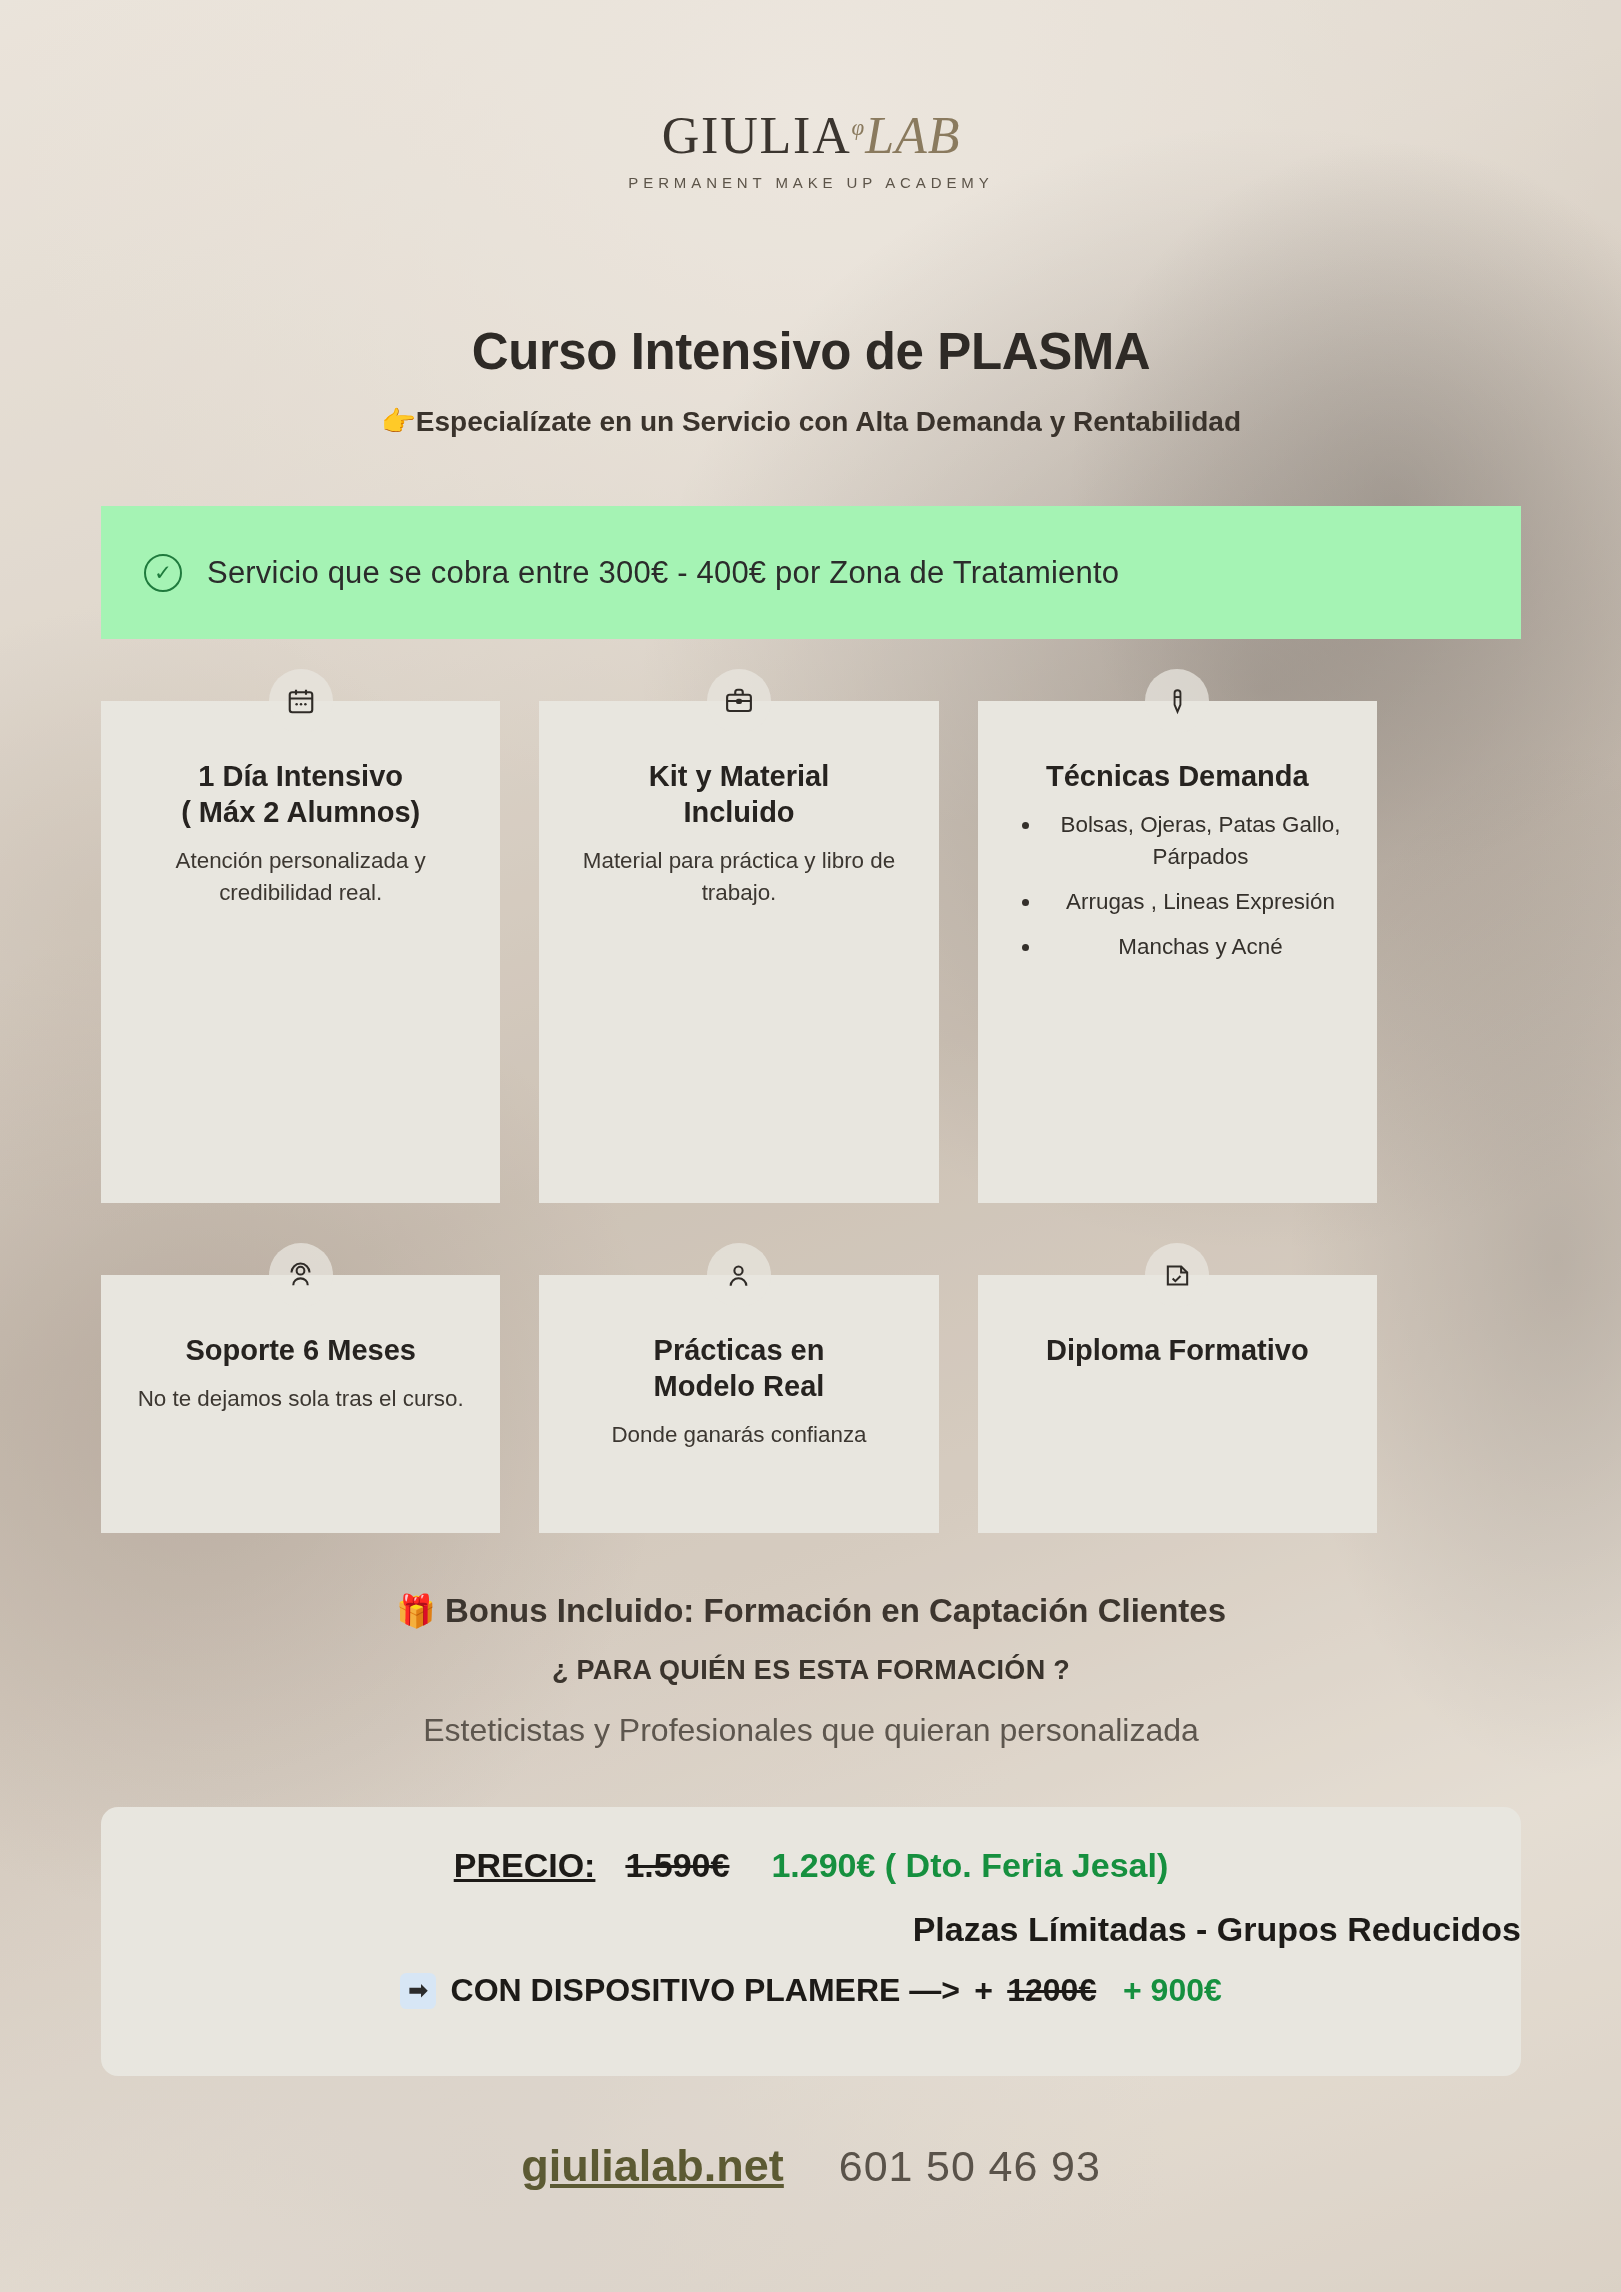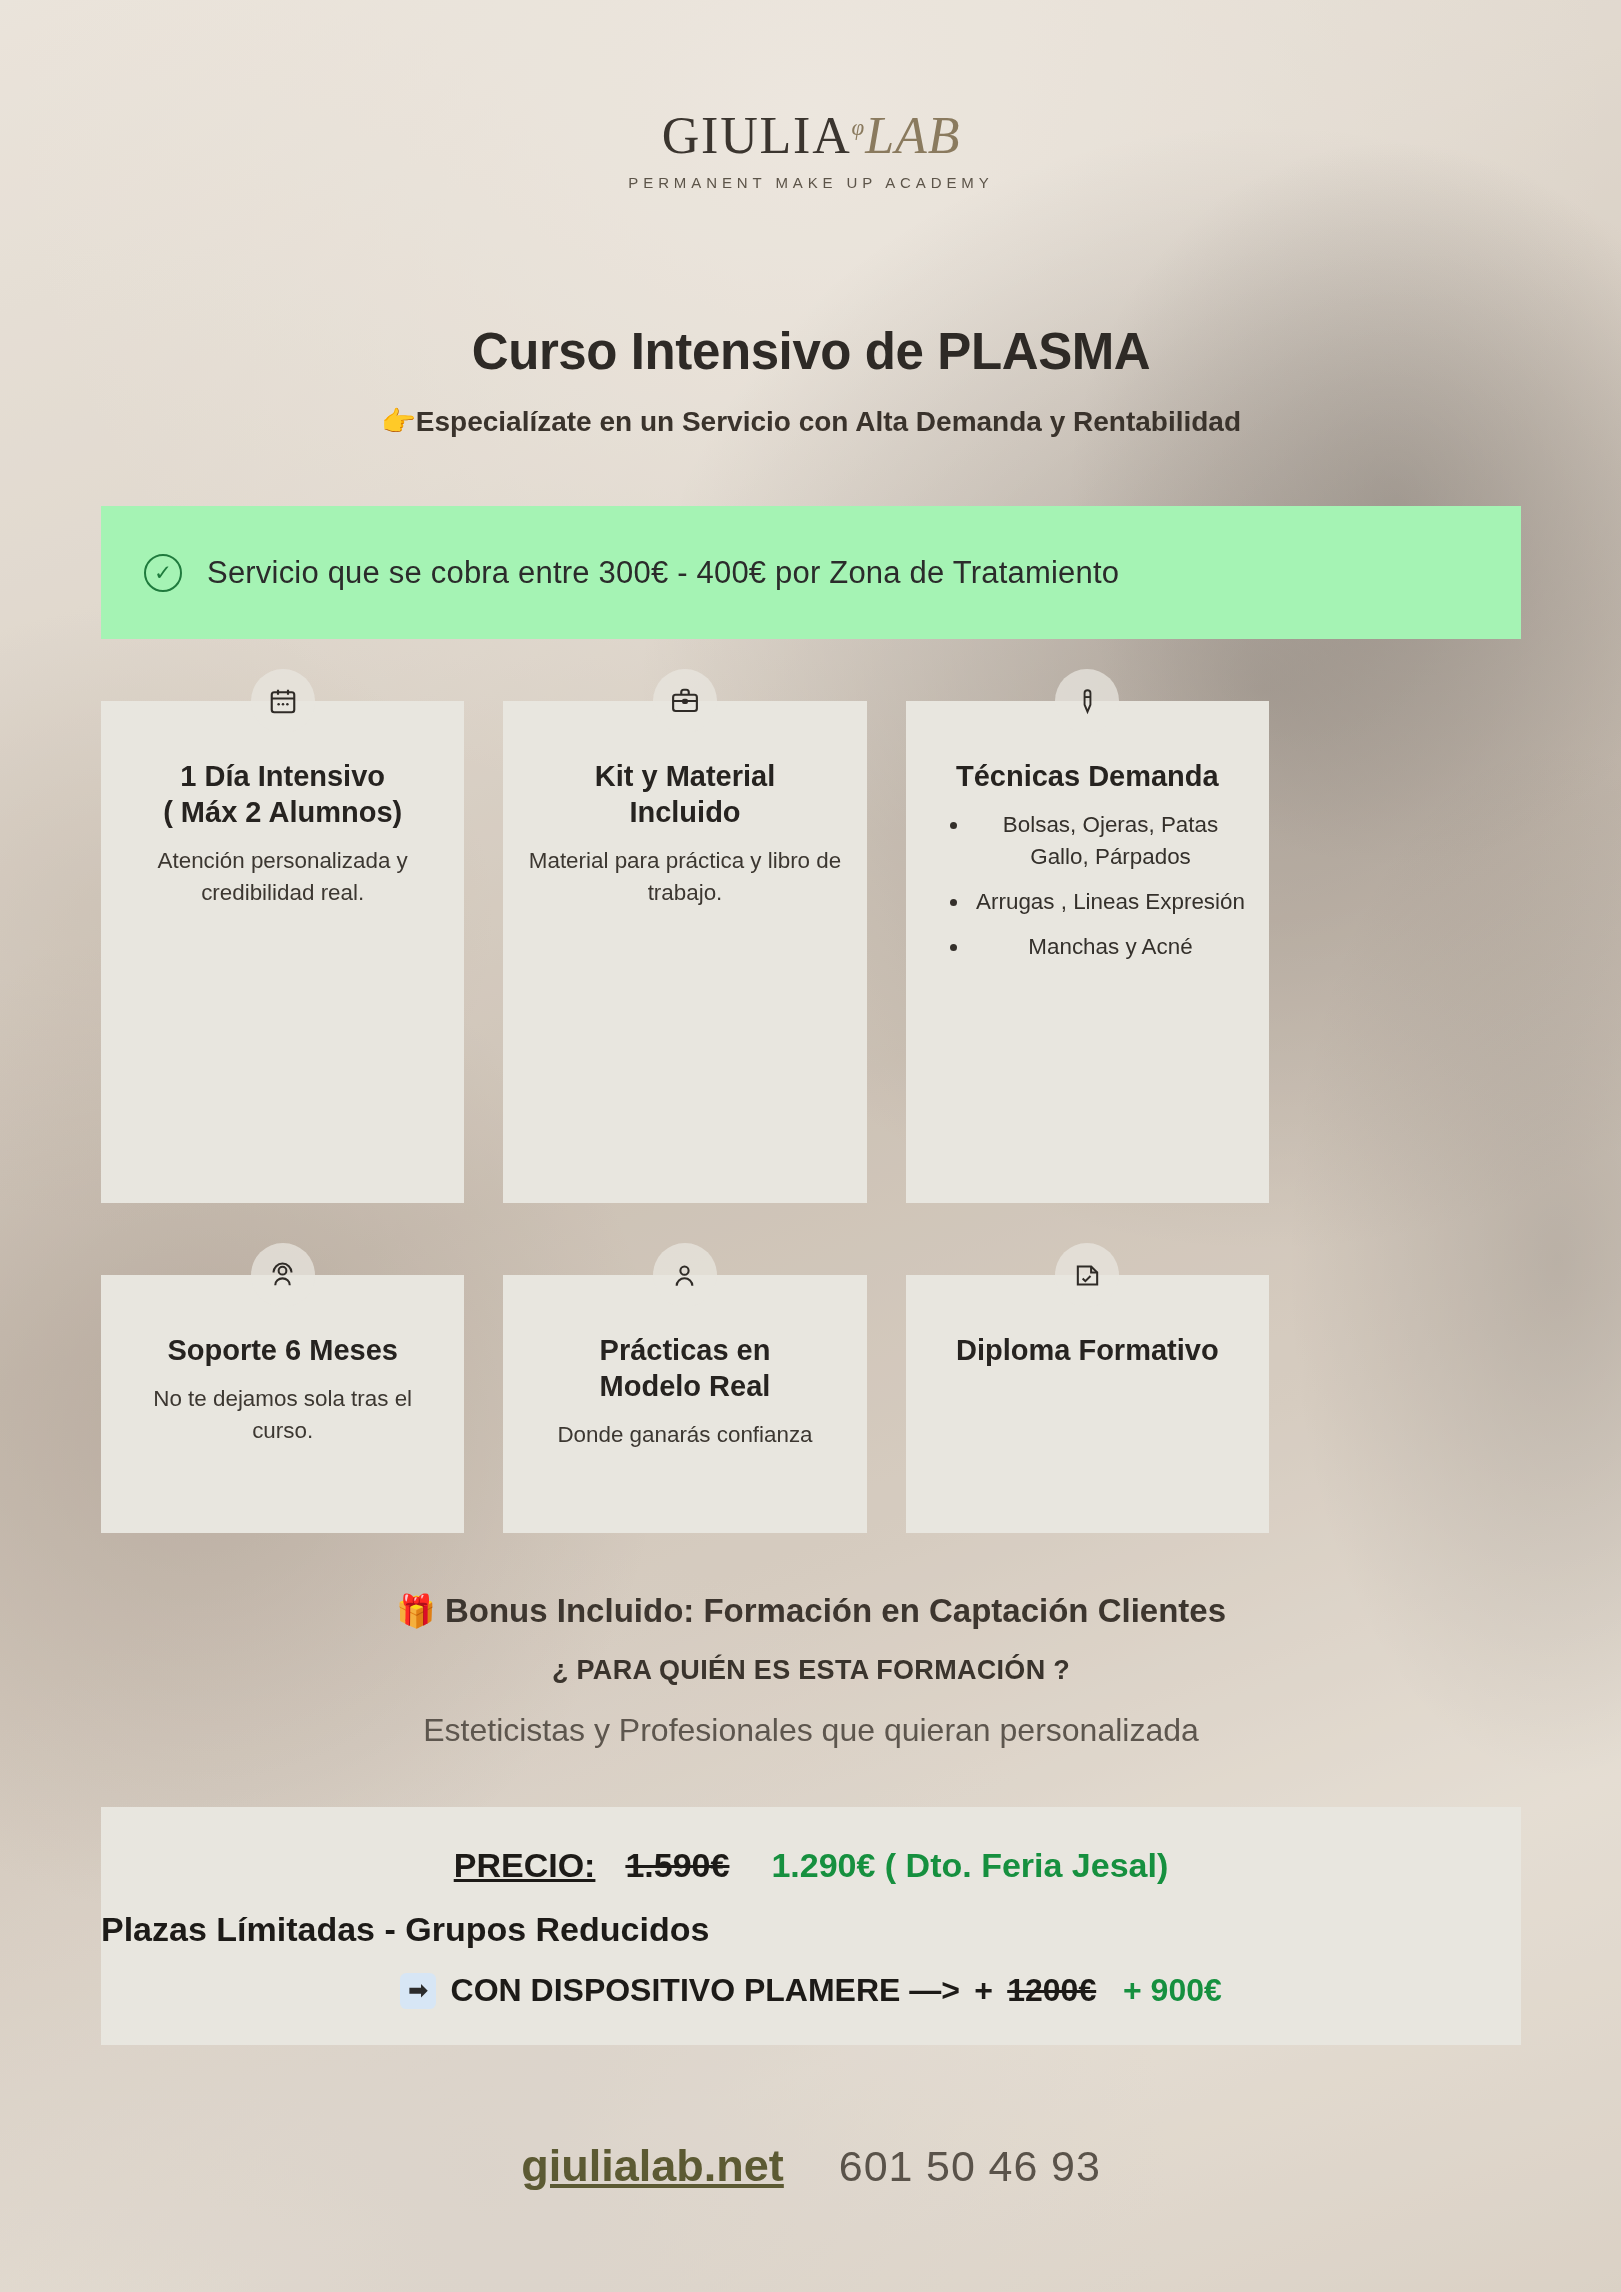--- a/index.html
+++ b/index.html
@@ -128,21 +128,21 @@
     color: #2b2b2b;
     letter-spacing: 0.2px;
   }
 
   
   .grid {
     position: absolute;
     display: flex;
     gap: 39px;
     left: 101px;
-    width: 1168px;
+    width: 1276px;
   }
   .grid.row1 { top: 701px; }
   .grid.row2 { top: 1275px; }
 
   .card {
     position: relative;
     flex: 1 1 0;
     background: #e8e6df;
     padding: 57px 23px 23px;
     text-align: center;
@@ -214,24 +214,25 @@
     font-size: 32px;
     color: #5d564e;
   }
 
   
   .price-box {
     position: absolute;
     top: 1807px;
     left: 101px;
     width: 1420px;
-    height: 238px;
+    height: 269px;
     background: #e8e6df;
     padding-top: 39px;
-    text-align: left;
+    text-align: right;
+    border-radius: 17px;
   }
   .price-row1 {
     font-size: 34px;
     font-weight: bold;
     color: #1d1b18;
     display: flex;
     align-items: baseline;
     justify-content: center;
     gap: 30px;
   }

